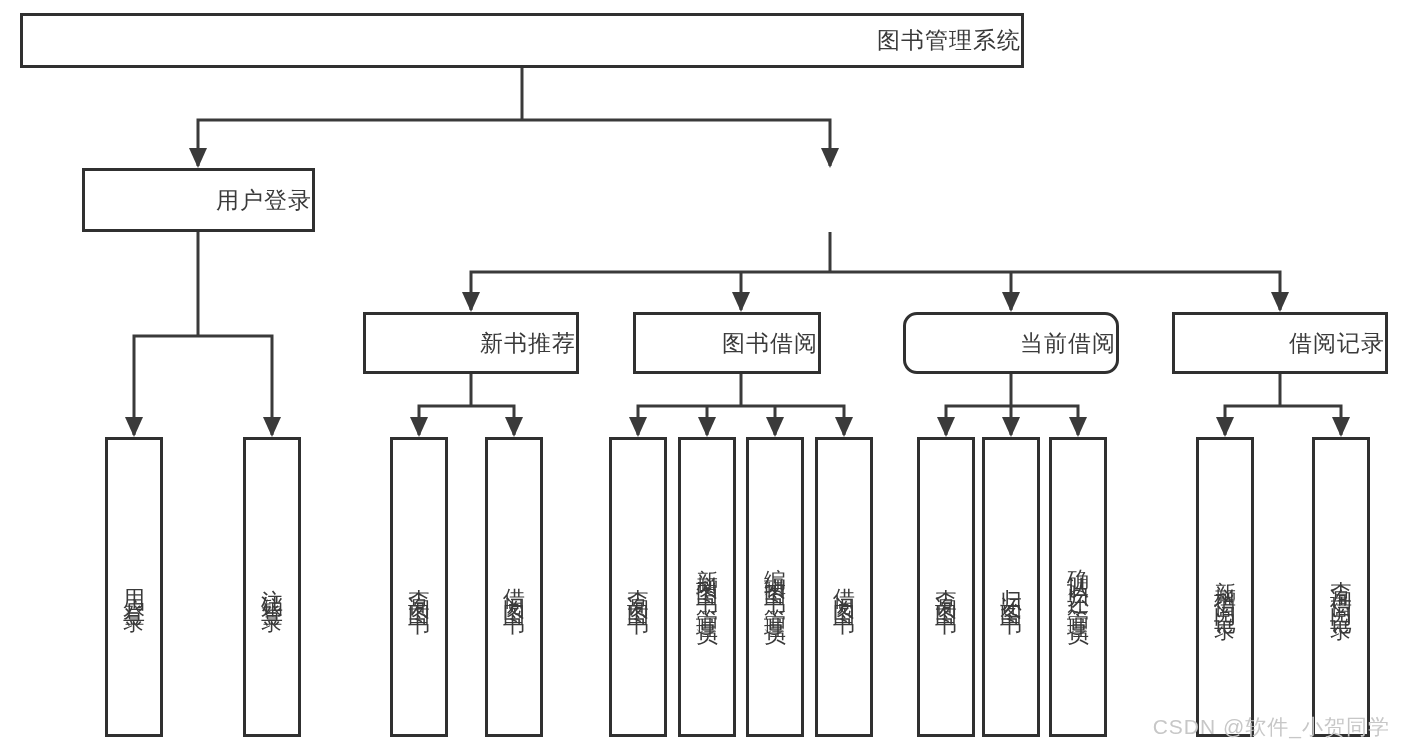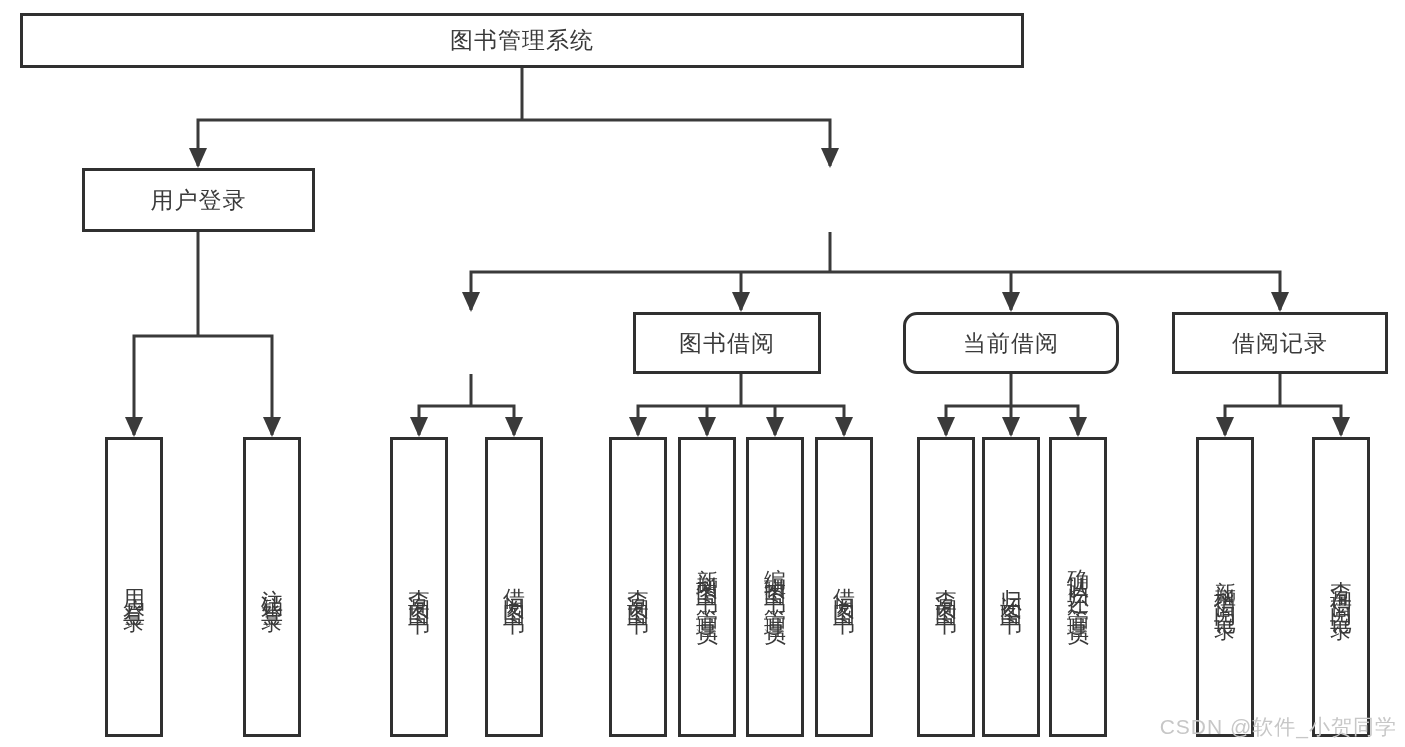--- a/index.html
+++ b/index.html
@@ -17,21 +17,21 @@
     width: 1405px; height: 747px;
     pointer-events: none;
   }
   .hnode {
     position: absolute;
     background: #ffffff;
     border: 3px solid #303030;
     box-sizing: border-box;
     display: flex;
     align-items: center;
-    justify-content: center;
+    justify-content: flex-end;
     color: #3a3a3a;
     font-size: 23px;
     letter-spacing: 1px;
     z-index: 2;
   }
   .vnode {
     position: absolute;
     background: #ffffff;
     border: 3px solid #303030;
     box-sizing: border-box;
@@ -44,21 +44,21 @@
   .vtext {
     writing-mode: vertical-rl;
     text-orientation: mixed;
     font-size: 22px;
     letter-spacing: 8px;
     white-space: nowrap;
     color: #3a3a3a;
   }
   .watermark {
     position: absolute;
-    right: 8px;
+    right: 15px;
     bottom: 6px;
     font-size: 21px;
     color: #c7c7c7;
     letter-spacing: 1px;
     z-index: 3;
   }
   .wire { stroke: #3a3a3a; stroke-width: 3; fill: none; }
   .arrow { fill: #3a3a3a; stroke: none; }
 </style>
 </head>
@@ -115,20 +115,23 @@
   </svg>
 
   <div class="hnode" style="left:20px; top:13px; width:1004px; height:55px;">
     <span>图书管理系统</span>
   </div>
 
   <div class="hnode" style="left:82px; top:168px; width:233px; height:64px;">
     <span>用户登录</span>
   </div>
 
+  <div class="hnode" style="left:363px; top:312px; width:216px; height:62px;">
+    <span>新书推荐</span>
+  </div>
   <div class="hnode" style="left:633px; top:312px; width:188px; height:62px;">
     <span>图书借阅</span>
   </div>
   <div class="hnode" style="left:903px; top:312px; width:216px; height:62px;border-radius:14px;">
     <span>当前借阅</span>
   </div>
   <div class="hnode" style="left:1172px; top:312px; width:216px; height:62px;">
     <span>借阅记录</span>
   </div>
 

